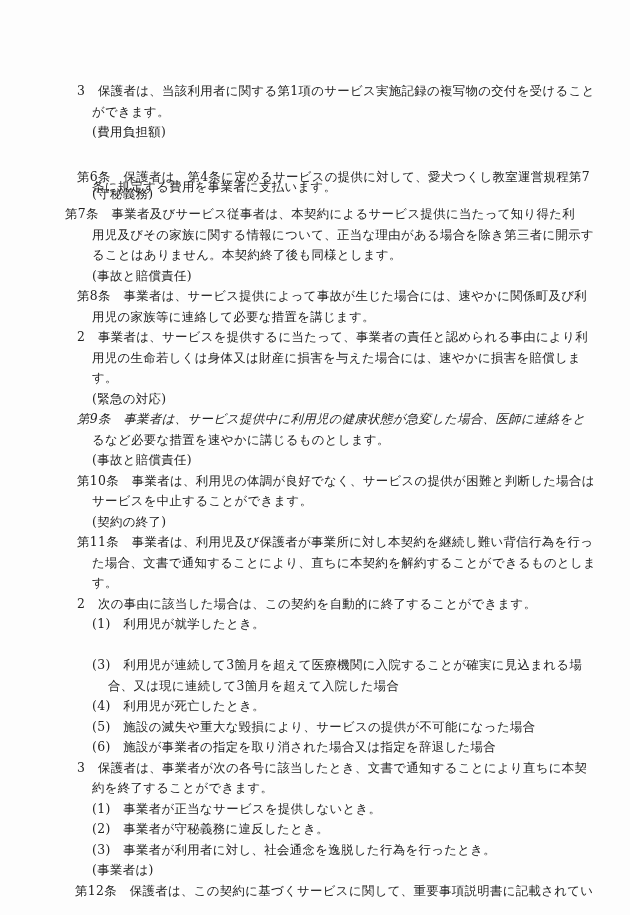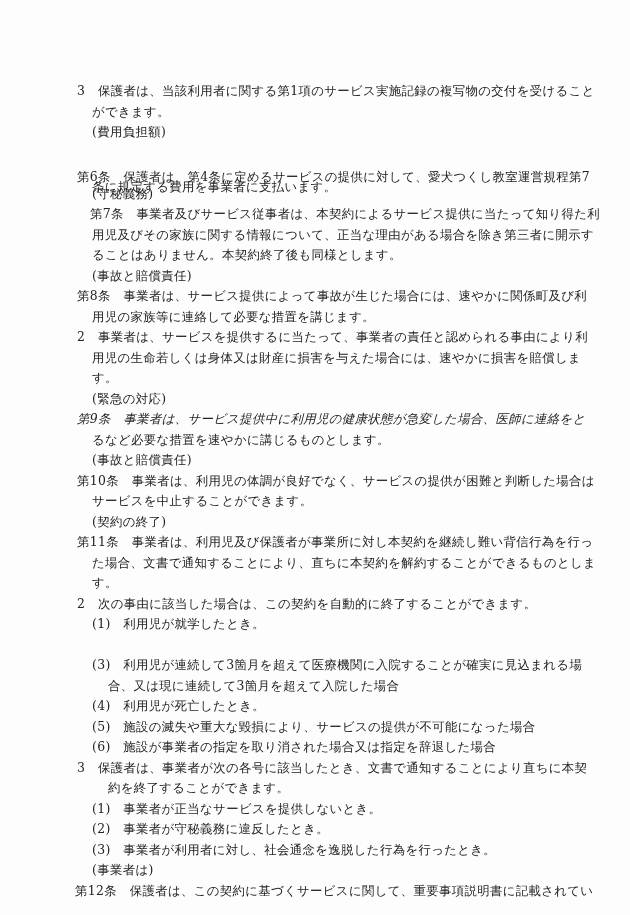--- a/index.html
+++ b/index.html
@@ -18,21 +18,21 @@
 </head>
 <body>
 
 <div class="page" id="page">
     <div class="ln" style="left: 77px; top: 83px;">3　保護者は、当該利用者に関する第1項のサービス実施記録の複写物の交付を受けること</div>
     <div class="ln" style="left: 92px; top: 103.5px;">ができます。</div>
     <div class="ln" style="left: 92px; top: 124px;">(費用負担額)</div>
     <div class="ln" style="left: 77px; top: 144.5px; margin-top: 24px;">第6条　保護者は、第4条に定めるサービスの提供に対して、愛犬つくし教室運営規程第7</div>
     <div class="ln" style="left: 92px; top: 179px;">条に規定する費用を事業者に支払います。</div>
     <div class="ln" style="left: 92px; top: 185.5px;">(守秘義務)</div>
-    <div class="ln" style="left: 90px; top: 206px; text-align: right;">第7条　事業者及びサービス従事者は、本契約によるサービス提供に当たって知り得た利</div>
+    <div class="ln" style="left: 65px; top: 206px; text-align: right;">第7条　事業者及びサービス従事者は、本契約によるサービス提供に当たって知り得た利</div>
     <div class="ln" style="left: 92px; top: 226.5px;">用児及びその家族に関する情報について、正当な理由がある場合を除き第三者に開示す</div>
     <div class="ln" style="left: 92px; top: 247px;">ることはありません。本契約終了後も同様とします。</div>
     <div class="ln" style="left: 92px; top: 267.5px;">(事故と賠償責任)</div>
     <div class="ln" style="left: 77px; top: 288px;">第8条　事業者は、サービス提供によって事故が生じた場合には、速やかに関係町及び利</div>
     <div class="ln" style="left: 92px; top: 308.5px;">用児の家族等に連絡して必要な措置を講じます。</div>
     <div class="ln" style="left: 77px; top: 329px;">2　事業者は、サービスを提供するに当たって、事業者の責任と認められる事由により利</div>
     <div class="ln" style="left: 92px; top: 349.5px;">用児の生命若しくは身体又は財産に損害を与えた場合には、速やかに損害を賠償しま</div>
     <div class="ln" style="left: 92px; top: 370px;">す。</div>
     <div class="ln" style="left: 92px; top: 390.5px;">(緊急の対応)</div>
     <div class="ln" style="left: 77px; top: 411px; font-style: italic;">第9条　事業者は、サービス提供中に利用児の健康状態が急変した場合、医師に連絡をと</div>
@@ -45,19 +45,19 @@
     <div class="ln" style="left: 92px; top: 554.5px;">た場合、文書で通知することにより、直ちに本契約を解約することができるものとしま</div>
     <div class="ln" style="left: 92px; top: 575px;">す。</div>
     <div class="ln" style="left: 77px; top: 595.5px;">2　次の事由に該当した場合は、この契約を自動的に終了することができます。</div>
     <div class="ln" style="left: 92px; top: 616px;">(1)　利用児が就学したとき。</div>
     <div class="ln" style="left: 92px; top: 657px;">(3)　利用児が連続して3箇月を超えて医療機関に入院することが確実に見込まれる場</div>
     <div class="ln" style="left: 108px; top: 677.5px;">合、又は現に連続して3箇月を超えて入院した場合</div>
     <div class="ln" style="left: 92px; top: 698px; text-align: center;">(4)　利用児が死亡したとき。</div>
     <div class="ln" style="left: 92px; top: 718.5px;">(5)　施設の滅失や重大な毀損により、サービスの提供が不可能になった場合</div>
     <div class="ln" style="left: 92px; top: 739px;">(6)　施設が事業者の指定を取り消された場合又は指定を辞退した場合</div>
     <div class="ln" style="left: 77px; top: 759.5px;">3　保護者は、事業者が次の各号に該当したとき、文書で通知することにより直ちに本契</div>
-    <div class="ln" style="left: 92px; top: 780px; margin-left: 16px;">約を終了することができます。</div>
+    <div class="ln" style="left: 92px; top: 780px;">約を終了することができます。</div>
     <div class="ln" style="left: 92px; top: 800.5px;">(1)　事業者が正当なサービスを提供しないとき。</div>
     <div class="ln" style="left: 92px; top: 821px;">(2)　事業者が守秘義務に違反したとき。</div>
     <div class="ln" style="left: 92px; top: 841.5px;">(3)　事業者が利用者に対し、社会通念を逸脱した行為を行ったとき。</div>
     <div class="ln" style="left: 92px; top: 862px;">(事業者は)</div>
     <div class="ln" style="left: 75px; top: 882.5px;">第12条　保護者は、この契約に基づくサービスに関して、重要事項説明書に記載されてい</div>
   </div>
 
 </body></html>

